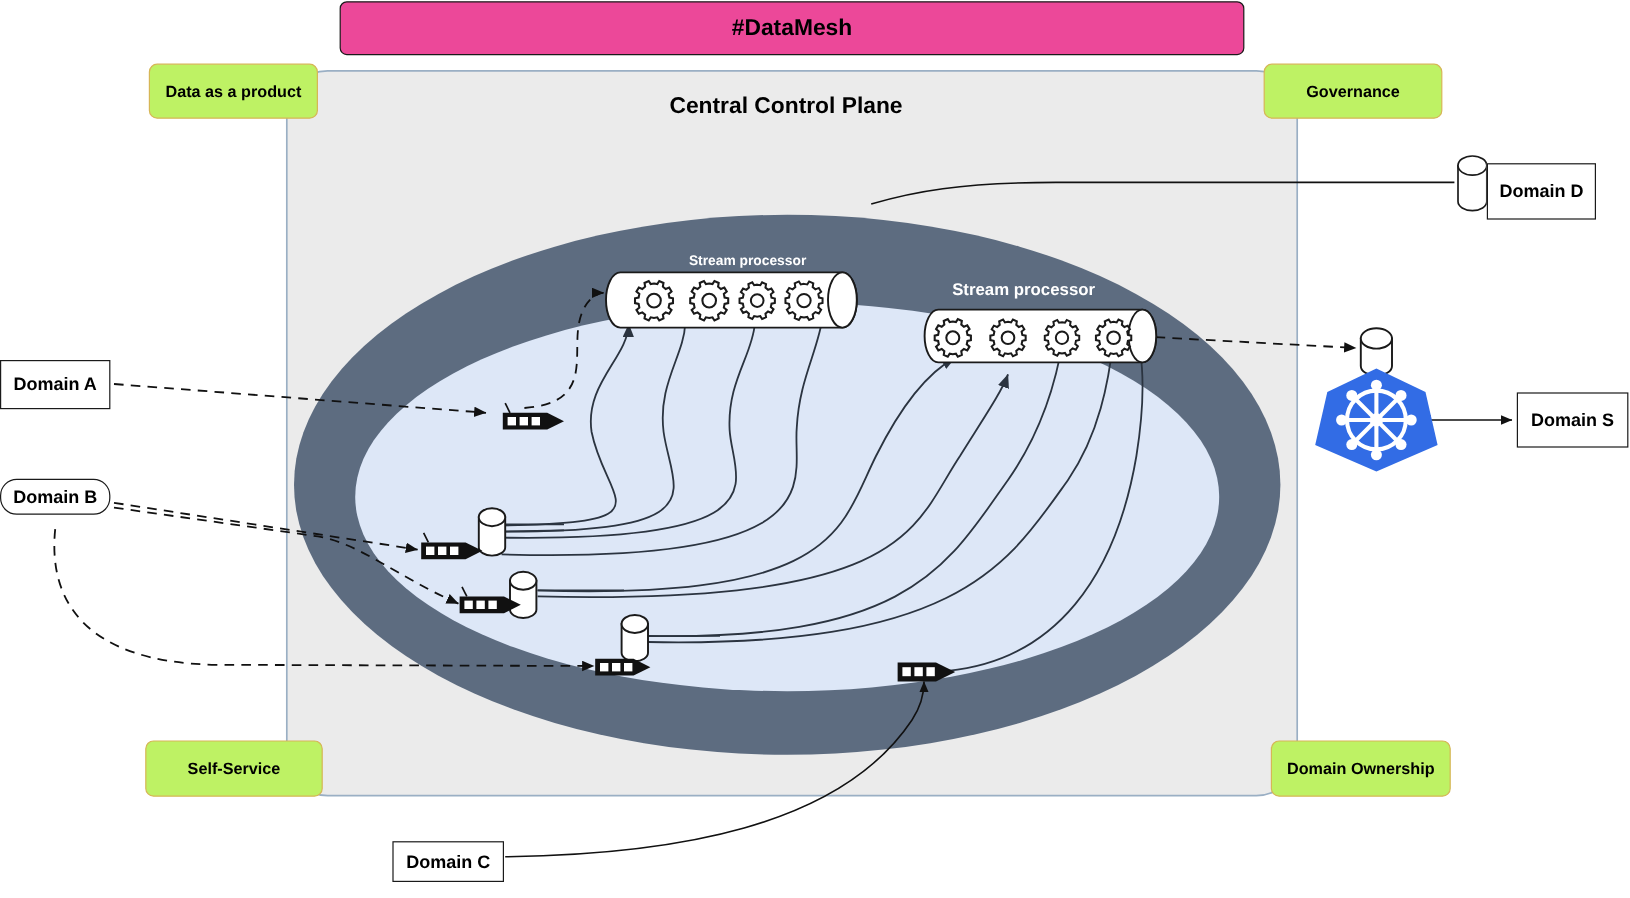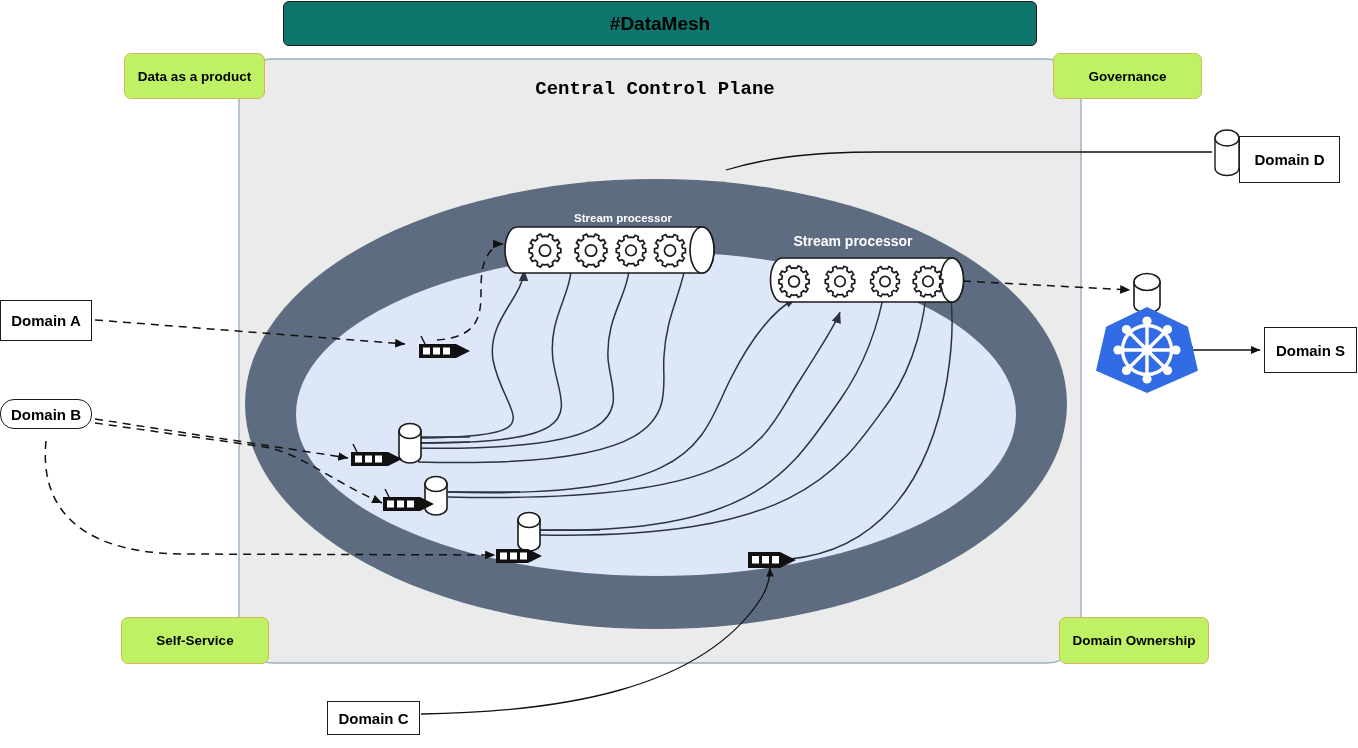--- a/index.html
+++ b/index.html
@@ -4,40 +4,40 @@
 <style>
   html,body{margin:0;padding:0;background:#ffffff;}
   body{width:1358px;height:748px;overflow:hidden;font-family:"Liberation Sans",sans-serif;}
   #stage{position:relative;width:1358px;height:748px;}
   #stage > svg{position:absolute;left:0;top:0;}
 
   .lbl{position:absolute;display:flex;align-items:center;justify-content:center;
        font-weight:bold;color:#000;text-align:center;box-sizing:border-box;}
 
   
-  .title-box{left:283px;top:1px;width:754px;height:45px;background:#0f766e;
+  .title-box{left:283px;top:1px;width:754px;height:45px;background:#ec4899;
              border:1px solid #1a1a1a;border-radius:6px;font-size:19px;text-align:right;}
 
   
   .pill{background:#bef264;border:1px solid #d6b656;border-radius:7px;font-size:13.5px;}
   .pill-dap{left:124px;top:53px;width:141px;height:46px;}
   .pill-gov{left:1053px;top:53px;width:149px;height:46px;}
   .pill-ss{left:105px;top:617px;width:148px;height:47px;margin-left:16px;}
   .pill-do{left:1059px;top:617px;width:150px;height:47px;}
 
   
   .dbox{background:#ffffff;border:1.4px solid #1a1a1a;font-size:15px;}
   .dom-a{left:0px;top:300px;width:92px;height:41px;}
   .dom-b{left:0px;top:399px;width:92px;height:30px;border-radius:14px;}
   .dom-c{left:327px;top:701px;width:93px;height:34px;}
-  .dom-d{left:1239px;top:136px;width:101px;height:47px;}
+  .dom-d{left:1239px;top:136px;width:91px;height:47px;}
   .dom-s{left:1264px;top:327px;width:93px;height:46px;}
 
   
-  .ccp{left:283px;top:74px;width:744px;height:30px;font-size:19px;font-family:Liberation Mono, monospace;}
+  .ccp{left:283px;top:74px;width:744px;height:30px;font-size:19px;}
   .sp1{left:495px;top:209px;width:256px;height:18px;font-size:11.5px;color:#ffffff;}
   .sp2{left:762px;top:230px;width:182px;height:22px;font-size:14px;color:#ffffff;}
   .island{left:540px;top:610px;width:228px;height:22px;font-size:14.5px;color:#ffffff;}
 </style>
 </head>
 <body>
 
 <div id="stage">
 
 <svg width="1358" height="748" viewBox="0 0 1358 748">

